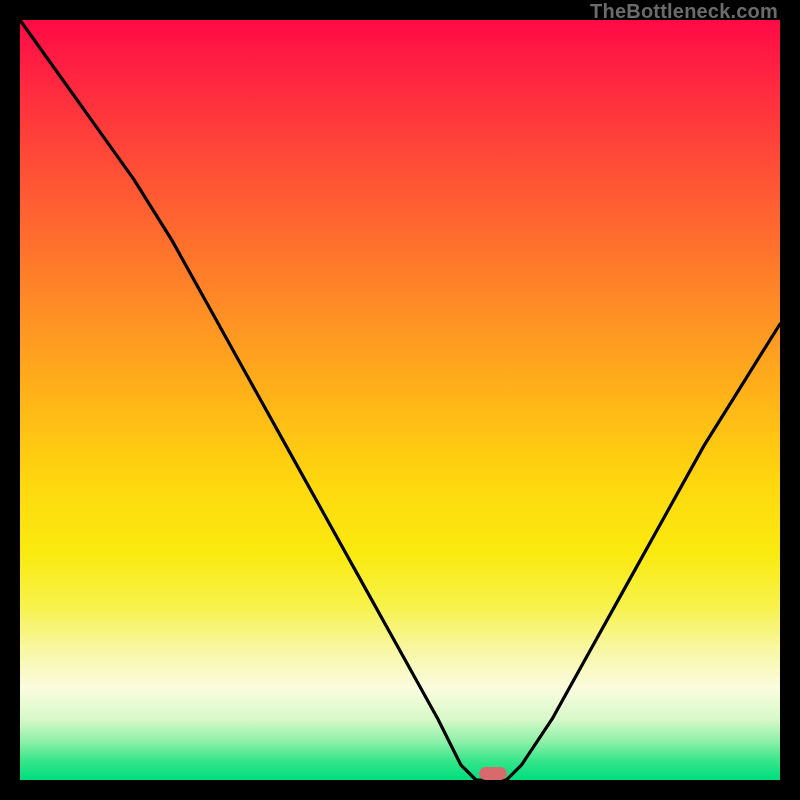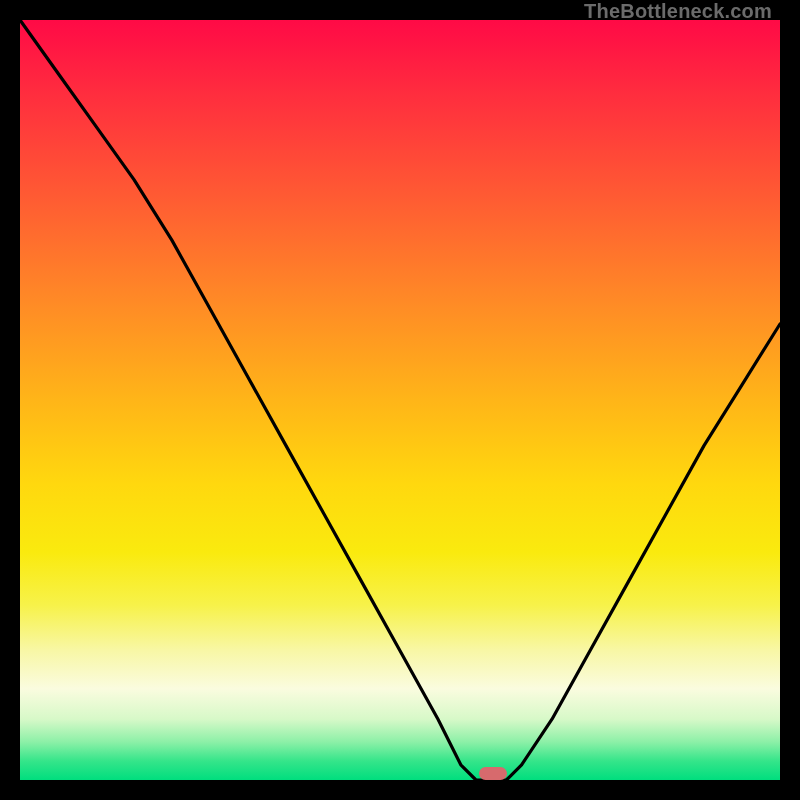--- a/index.html
+++ b/index.html
@@ -35,21 +35,21 @@
       #fafcdf 88%,
       #d7f9c8 92%,
       #8cf0a7 95%,
       #35e58a 97.5%,
       #00de7e 100%
     );
   }
   .watermark {
     position: absolute;
     top: 0px;
-    right: 28px;
+    right: 22px;
     font-family: Arial, Helvetica, sans-serif;
     font-size: 20px;
     font-weight: 600;
     color: #6b6b6b;
     letter-spacing: 0.2px;
     user-select: none;
   }
   svg.curve {
     position: absolute;
     left: 0;

